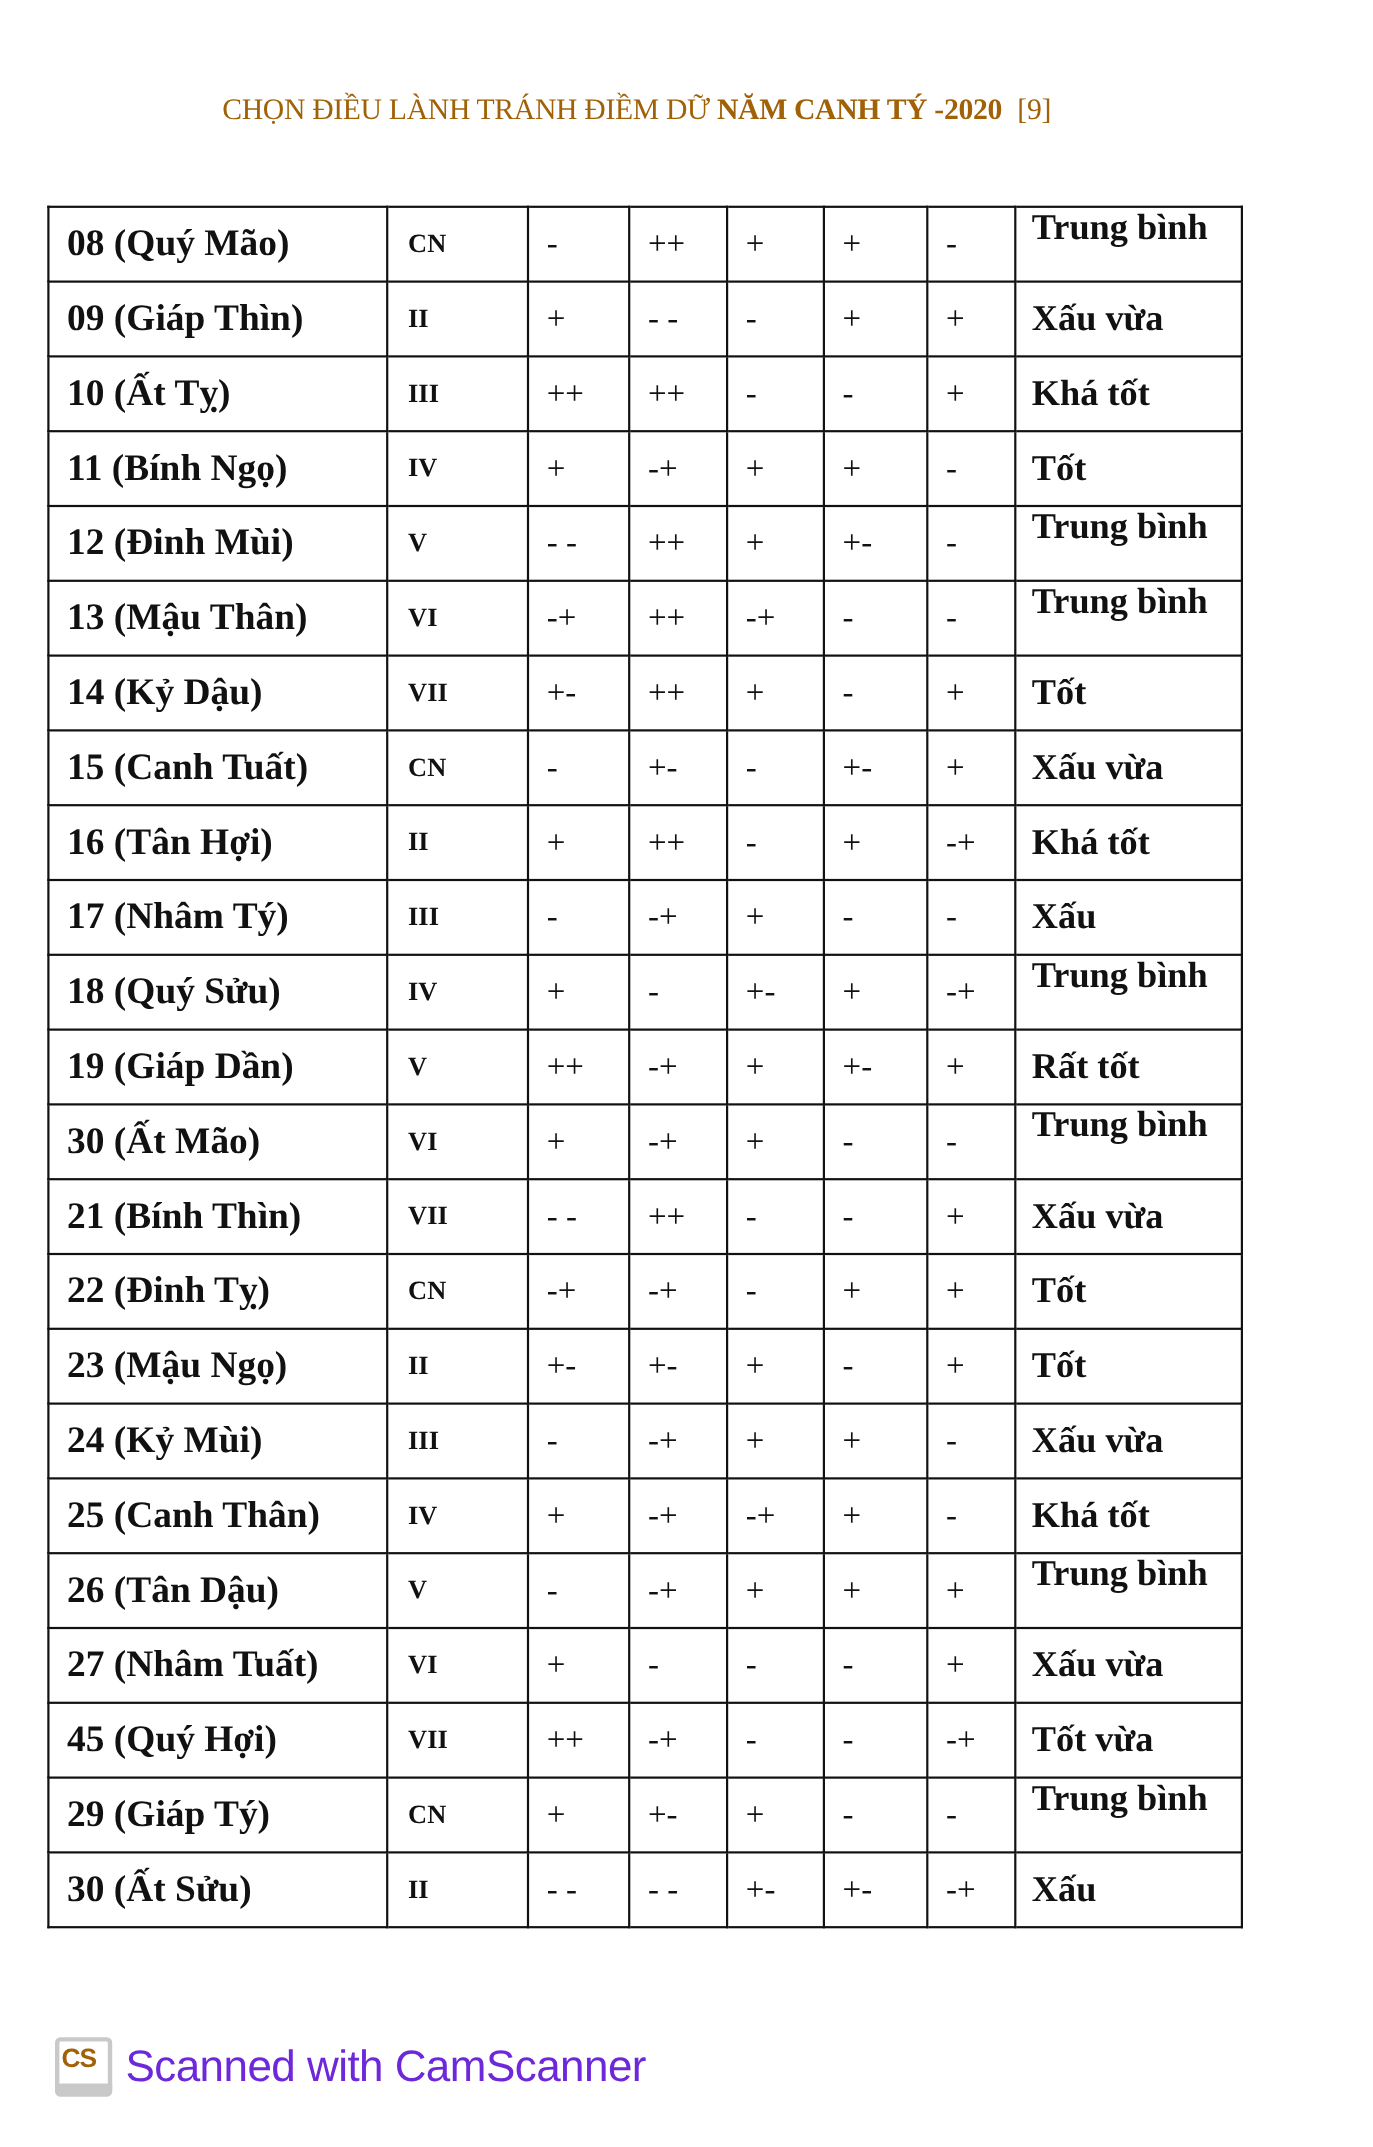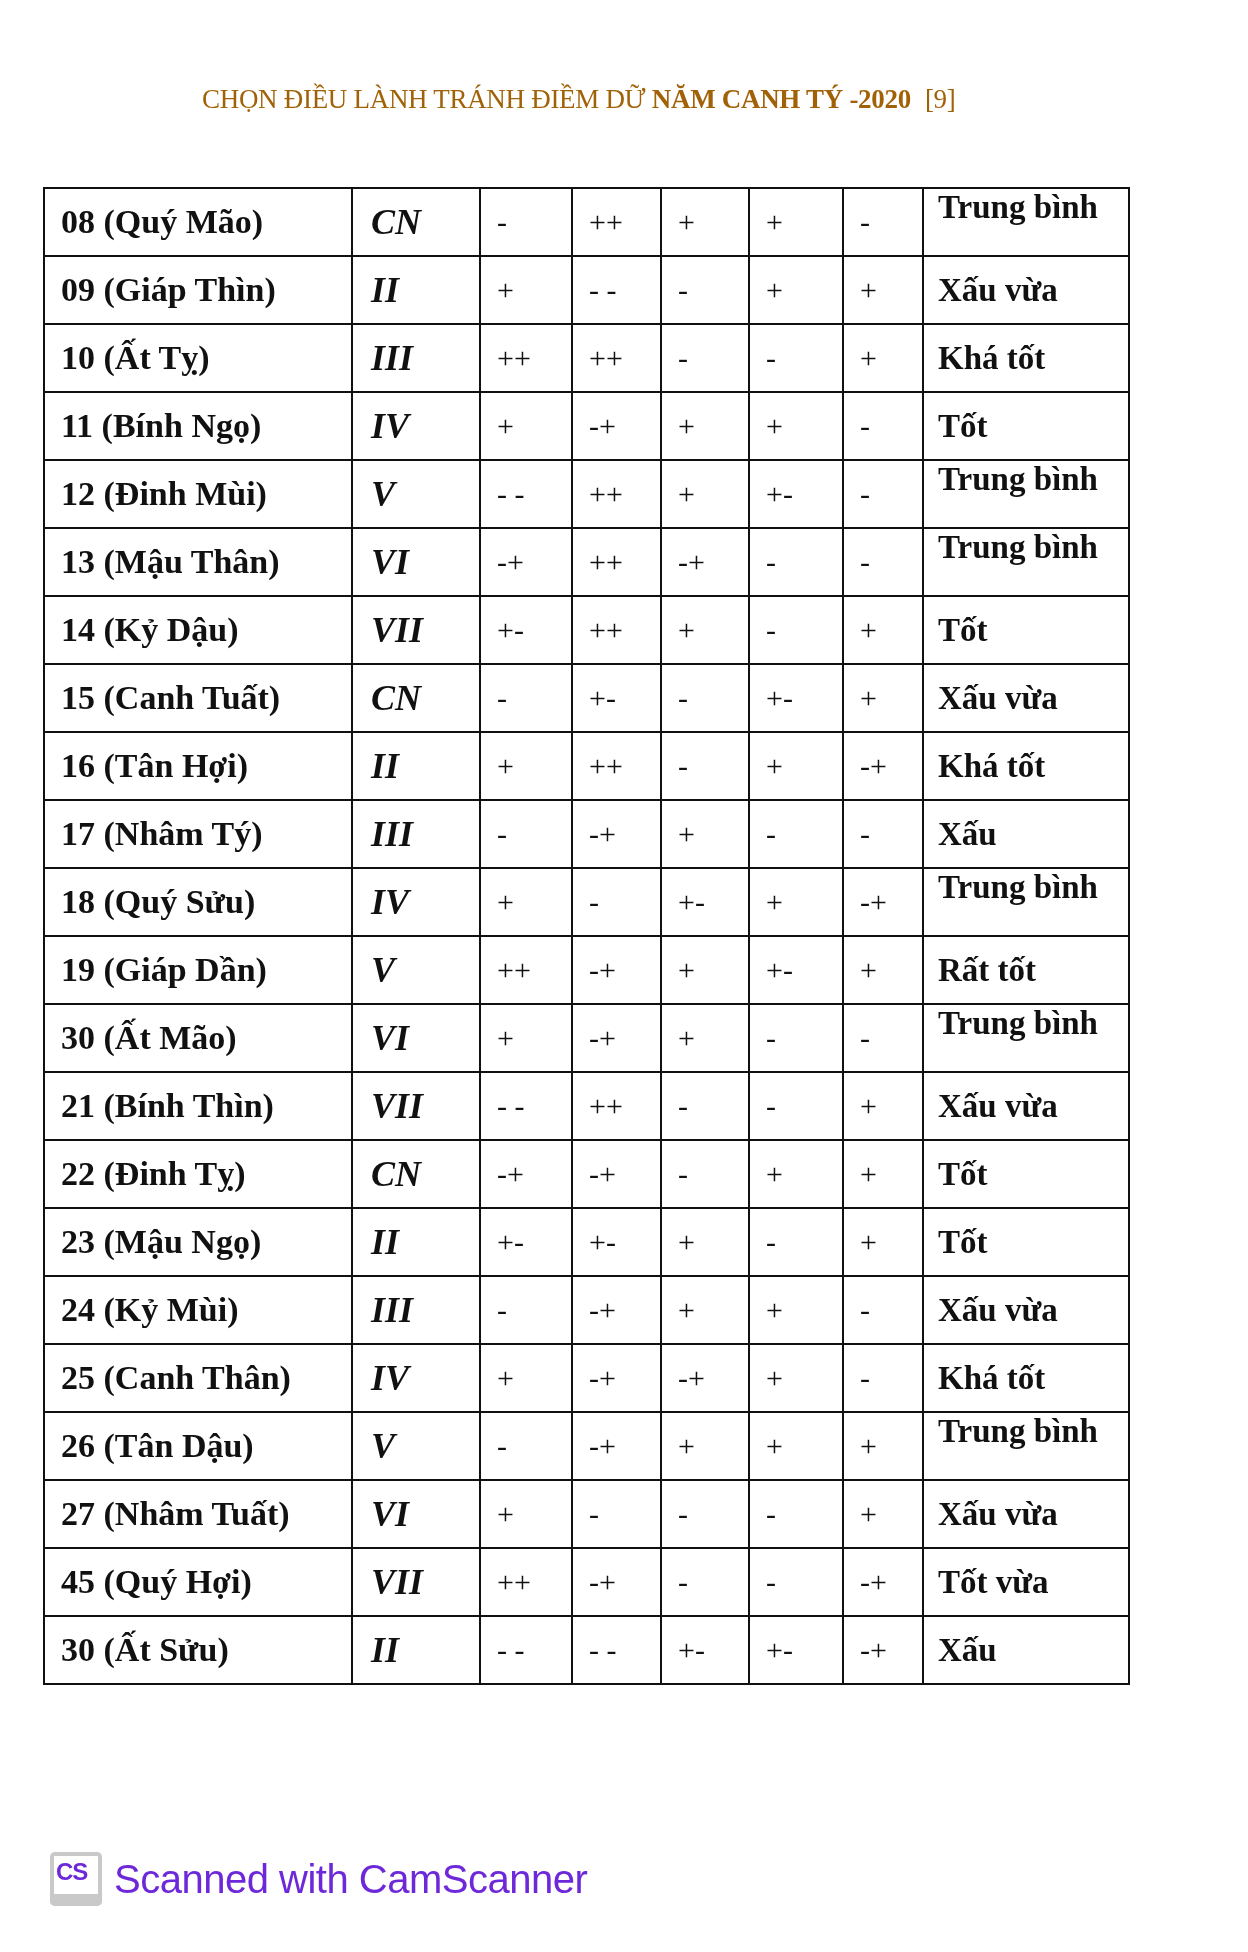--- a/index.html
+++ b/index.html
@@ -47,23 +47,22 @@
     .c-day {
       width: 290px;
       font-weight: bold;
       font-size: 34px;
       padding-left: 16px !important;
       white-space: nowrap;
     }
     .c-weekday {
       width: 108px;
       font-weight: bold;
-      font-size: 36px;
+      font-size: 24px;
       padding-left: 18px !important;
-      font-style: italic;
     }
     .c-mark {
       font-size: 30px;
       padding-left: 16px !important;
       white-space: pre;
     }
     .c-m1 { width: 74px; }
     .c-m2 { width: 71px; }
     .c-m3 { width: 70px; }
     .c-m4 { width: 76px; }
@@ -111,21 +110,21 @@
       background: #c9c9c9;
       border-radius: 0 0 5px 5px;
     }
     .cs-logo span {
       position: absolute;
       left: 2px;
       top: 2px;
       font-family: "Liberation Sans", "DejaVu Sans", sans-serif;
       font-weight: bold;
       font-size: 24px;
-      color: #6d28d9;
+      color: #a16207;
       letter-spacing: -1px;
     }
     .scanner-text {
       font-family: "Liberation Sans", "DejaVu Sans", sans-serif;
       font-size: 40px;
       color: #6d28d9;
       letter-spacing: -0.5px;
     }
   </style>
 </head>
@@ -339,20 +338,30 @@
       </tr>
       <tr>
         <td class="c-day">45 (Quý Hợi)</td>
         <td class="c-weekday">VII</td>
         <td class="c-mark c-m1">++</td>
         <td class="c-mark c-m2">-+</td>
         <td class="c-mark c-m3">-</td>
         <td class="c-mark c-m4">-</td>
         <td class="c-mark c-m5">-+</td>
         <td class="c-verdict">Tốt vừa</td>
+      </tr>
+      <tr>
+        <td class="c-day">29 (Giáp Tý)</td>
+        <td class="c-weekday">CN</td>
+        <td class="c-mark c-m1">+</td>
+        <td class="c-mark c-m2">+-</td>
+        <td class="c-mark c-m3">+</td>
+        <td class="c-mark c-m4">-</td>
+        <td class="c-mark c-m5">-</td>
+        <td class="c-verdict two-line">Trung bình</td>
       </tr>
       <tr>
         <td class="c-day">30 (Ất Sửu)</td>
         <td class="c-weekday">II</td>
         <td class="c-mark c-m1">- -</td>
         <td class="c-mark c-m2">- -</td>
         <td class="c-mark c-m3">+-</td>
         <td class="c-mark c-m4">+-</td>
         <td class="c-mark c-m5">-+</td>
         <td class="c-verdict">Xấu</td>

